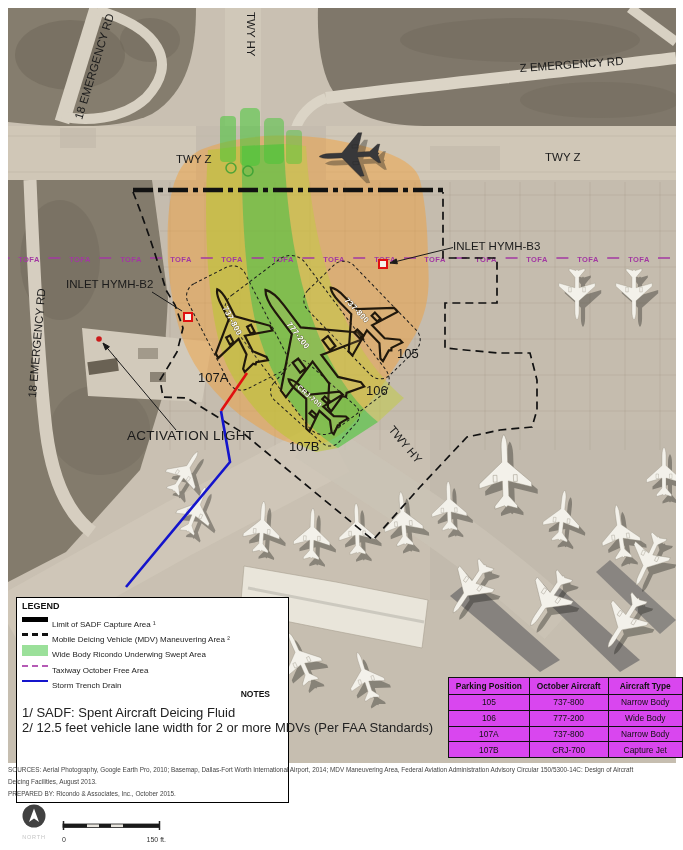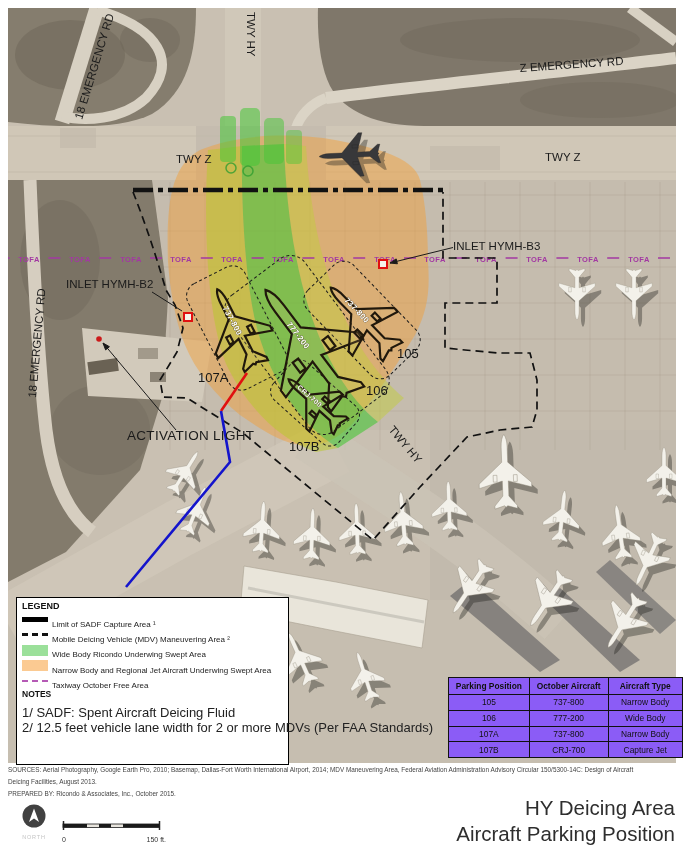--- a/index.html
+++ b/index.html
@@ -14,41 +14,41 @@
   .tofa-text{font-family:"Liberation Sans",sans-serif;font-weight:bold;font-size:7.5px;fill:#a238a2;
     text-anchor:middle;letter-spacing:.4px;}
   .pad-label{font-family:"Liberation Sans",sans-serif;font-weight:bold;font-size:8px;fill:#fff;
     stroke:#3a2c10;stroke-width:.5px;paint-order:stroke;text-anchor:middle;letter-spacing:.3px;}
   .pad-label.small{font-size:7px;}
   .plane-white{fill:#f3f1ea;stroke:#8f887a;stroke-width:.6;}
   .plane-dark{fill:#38383a;stroke:#222;stroke-width:.5;}
   .plane-shadow{fill:rgba(35,35,30,.38);stroke:none;}
 
   
-  .legend{position:absolute;left:16px;top:597px;width:273px;height:168px;background:#fff;
+  .legend{position:absolute;left:16px;top:597px;width:273px;height:206px;background:#fff;
     border:1.3px solid #000;box-sizing:border-box;padding:3px 18px 2px 5px;}
   .legend-title{font-size:9px;font-weight:bold;color:#111;margin-bottom:1px;}
   .leg-row{display:flex;align-items:center;height:15.3px;}
   .sw-wrap{width:30px;flex:0 0 30px;display:flex;align-items:center;justify-content:flex-start;}
   .leg-label{font-size:8px;color:#222;white-space:nowrap;margin-top:9px;}
   .sw{display:inline-block;}
   .sw-sadf-limit-line{width:26px;height:4.5px;background:#000;}
   .sw-mdv-dashed-line{width:26px;height:0;border-top:3px dashed #111;}
   .sw-widebody-fill{width:26px;height:11px;background:#9be09a;}
   .sw-narrowbody-fill{width:26px;height:11px;background:#fbca92;}
   .sw-tofa-line{width:26px;height:0;border-top:2px dashed #b55ab5;}
   .sw-sadf-inlet{width:8px;height:8px;border:2.4px solid #e01010;margin-left:6px;background:#fff;}
   .sw-glycol-line{width:26px;height:2.6px;background:#e01010;}
   .sw-storm-line{width:26px;height:2.6px;background:#1515cc;}
-  .notes-title{font-size:8.5px;font-weight:bold;color:#111;margin-top:1px;}
+  .notes-title{font-size:8.5px;font-weight:bold;color:#111;margin-top:1px;text-align:right;}
   .note-line{font-size:13px;color:#222;white-space:nowrap;}
   .note-line:first-of-type{margin-top:6px;}
 
   
-  .parking-table{position:absolute;left:448px;top:677px;border-collapse:collapse;background:#8b5cf6;}
+  .parking-table{position:absolute;left:448px;top:677px;border-collapse:collapse;background:#d946ef;}
   .parking-table th,.parking-table td{border:1.4px solid #111;font-size:8.4px;text-align:center;
     padding:0 4px;height:14.8px;white-space:nowrap;color:#111;}
   .parking-table th{font-weight:bold;height:16px;}
   .col-pp{width:72px;}.col-ca{width:70px;}.col-at{width:66px;}
 
   
   .sources{position:absolute;left:8px;top:764px;font-size:6.4px;line-height:11.8px;color:#444;white-space:nowrap;}
   .title-block{position:absolute;right:8px;top:795px;text-align:right;color:#2e2e2e;
     font-size:20.5px;line-height:26px;}
   .north{position:absolute;left:20px;top:803px;width:28px;text-align:center;}
@@ -281,29 +281,29 @@
           <span class="leg-label">Mobile Deicing Vehicle (MDV) Maneuvering Area ²</span>
         </div>
         <div class="leg-row">
           <span class="sw-wrap">
             <span class="sw sw-widebody-fill"></span>
           </span>
           <span class="leg-label">Wide Body Ricondo Underwing Swept Area</span>
         </div>
         <div class="leg-row">
           <span class="sw-wrap">
-            <span class="sw sw-narrowbody-fill"></span>
-          </span>
-          <span class="leg-label">Narrow Body and Regional Jet Aircraft Underwing Swept Area</span>
-        </div>
-        <div class="leg-row">
-          <span class="sw-wrap">
             <span class="sw sw-tofa-line"></span>
           </span>
           <span class="leg-label">Taxiway October Free Area</span>
+        </div>
+        <div class="leg-row">
+          <span class="sw-wrap">
+            <span class="sw sw-storm-line"></span>
+          </span>
+          <span class="leg-label">Storm Trench Drain</span>
         </div>
       </div>
   <div class="notes-title">NOTES</div>
   <div id="legend-notes">
         <div class="note-line">1/ SADF: Spent Aircraft Deicing Fluid</div>
         <div class="note-line">2/ 12.5 feet vehicle lane width for 2 or more MDVs (Per FAA Standards)</div>
       </div>
 </div>
 
 <table class="parking-table">
@@ -337,24 +337,20 @@
         </tr>
       </tbody>
 </table>
 
 <div class="sources">
   <div>SOURCES: Aerial Photography, Google Earth Pro, 2010; Basemap, Dallas-Fort Worth International Airport, 2014; MDV Maneuvering Area, Federal Aviation Administration Advisory Circular 150/5300-14C: Design of Aircraft</div>
   <div>Deicing Facilities, August 2013.</div>
   <div>PREPARED BY: Ricondo &amp; Associates, Inc., October 2015.</div>
 </div>
 
-<div class="title-block">
-  <div>HY Deicing Area</div>
-  <div>Aircraft Parking Position</div>
-</div>
 
 <div class="north">
   <svg width="28" height="27">
     <circle cx="14" cy="13" r="11.5" fill="#414141"></circle>
     <path d="M14,5.5 L19,19 L14,15.5 L9,19 Z" fill="#fff"></path>
   </svg>
   <div class="north-label">NORTH</div>
 </div>
 
 <div class="scalebar">

